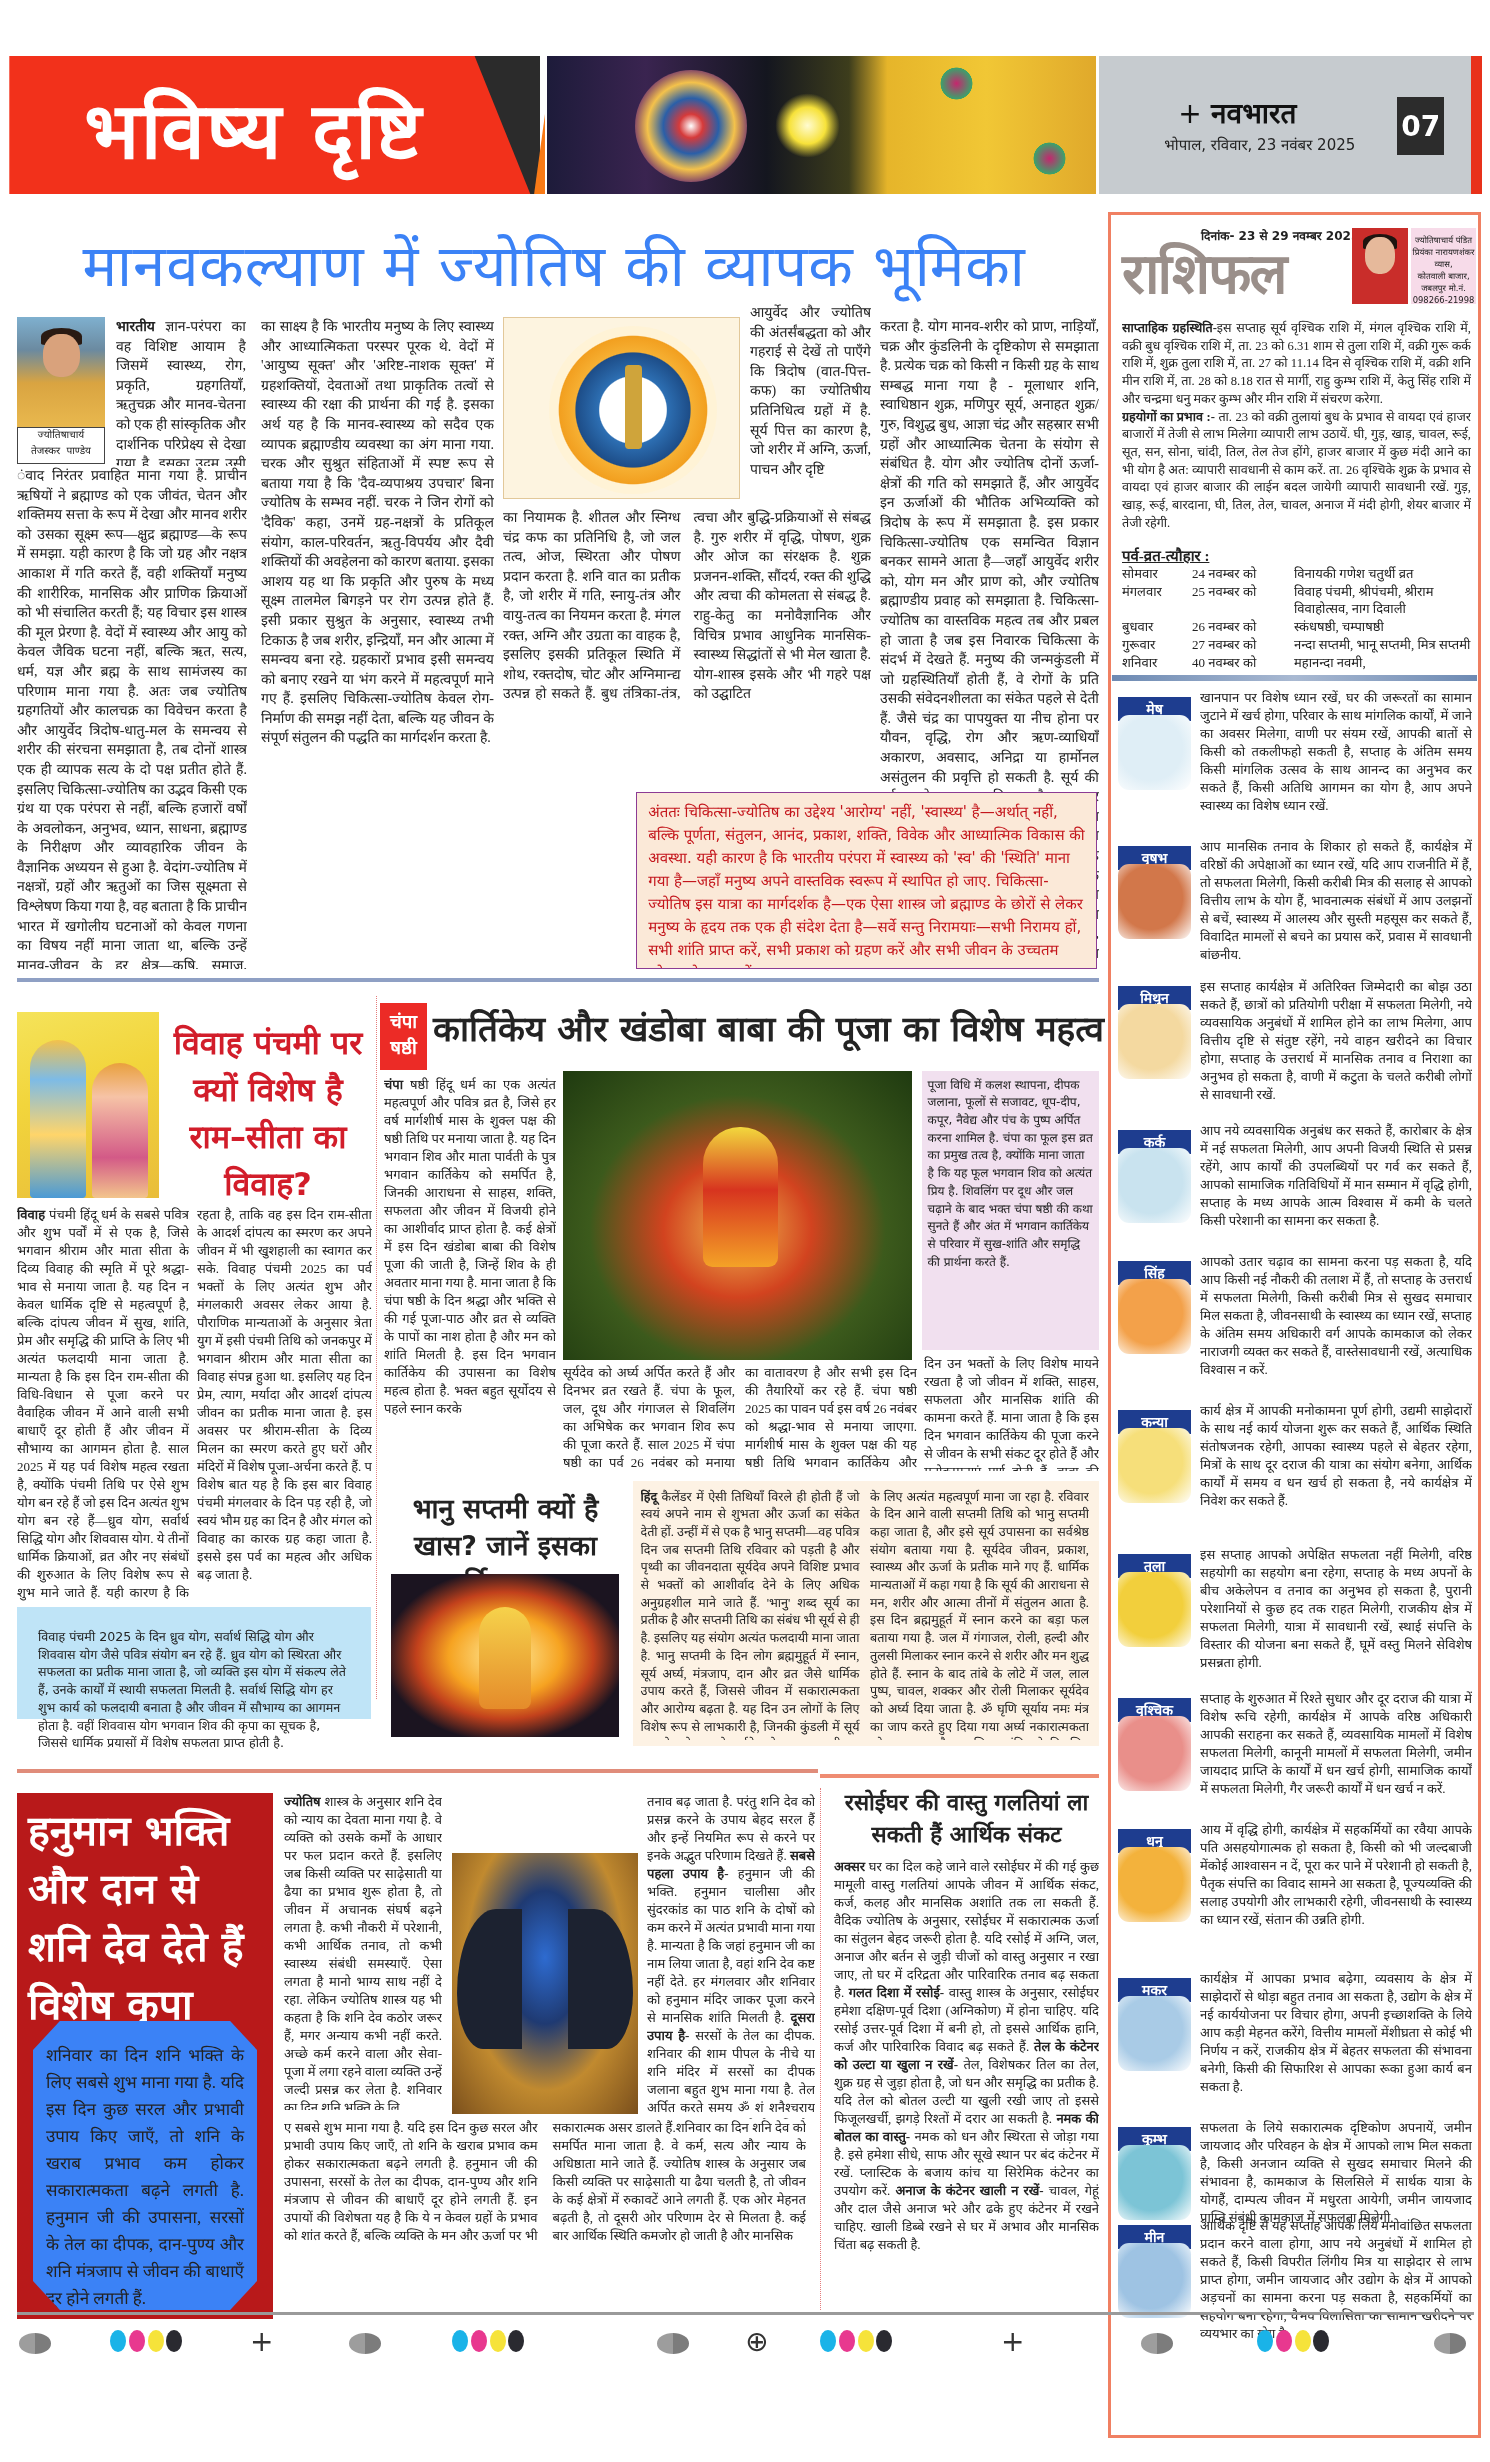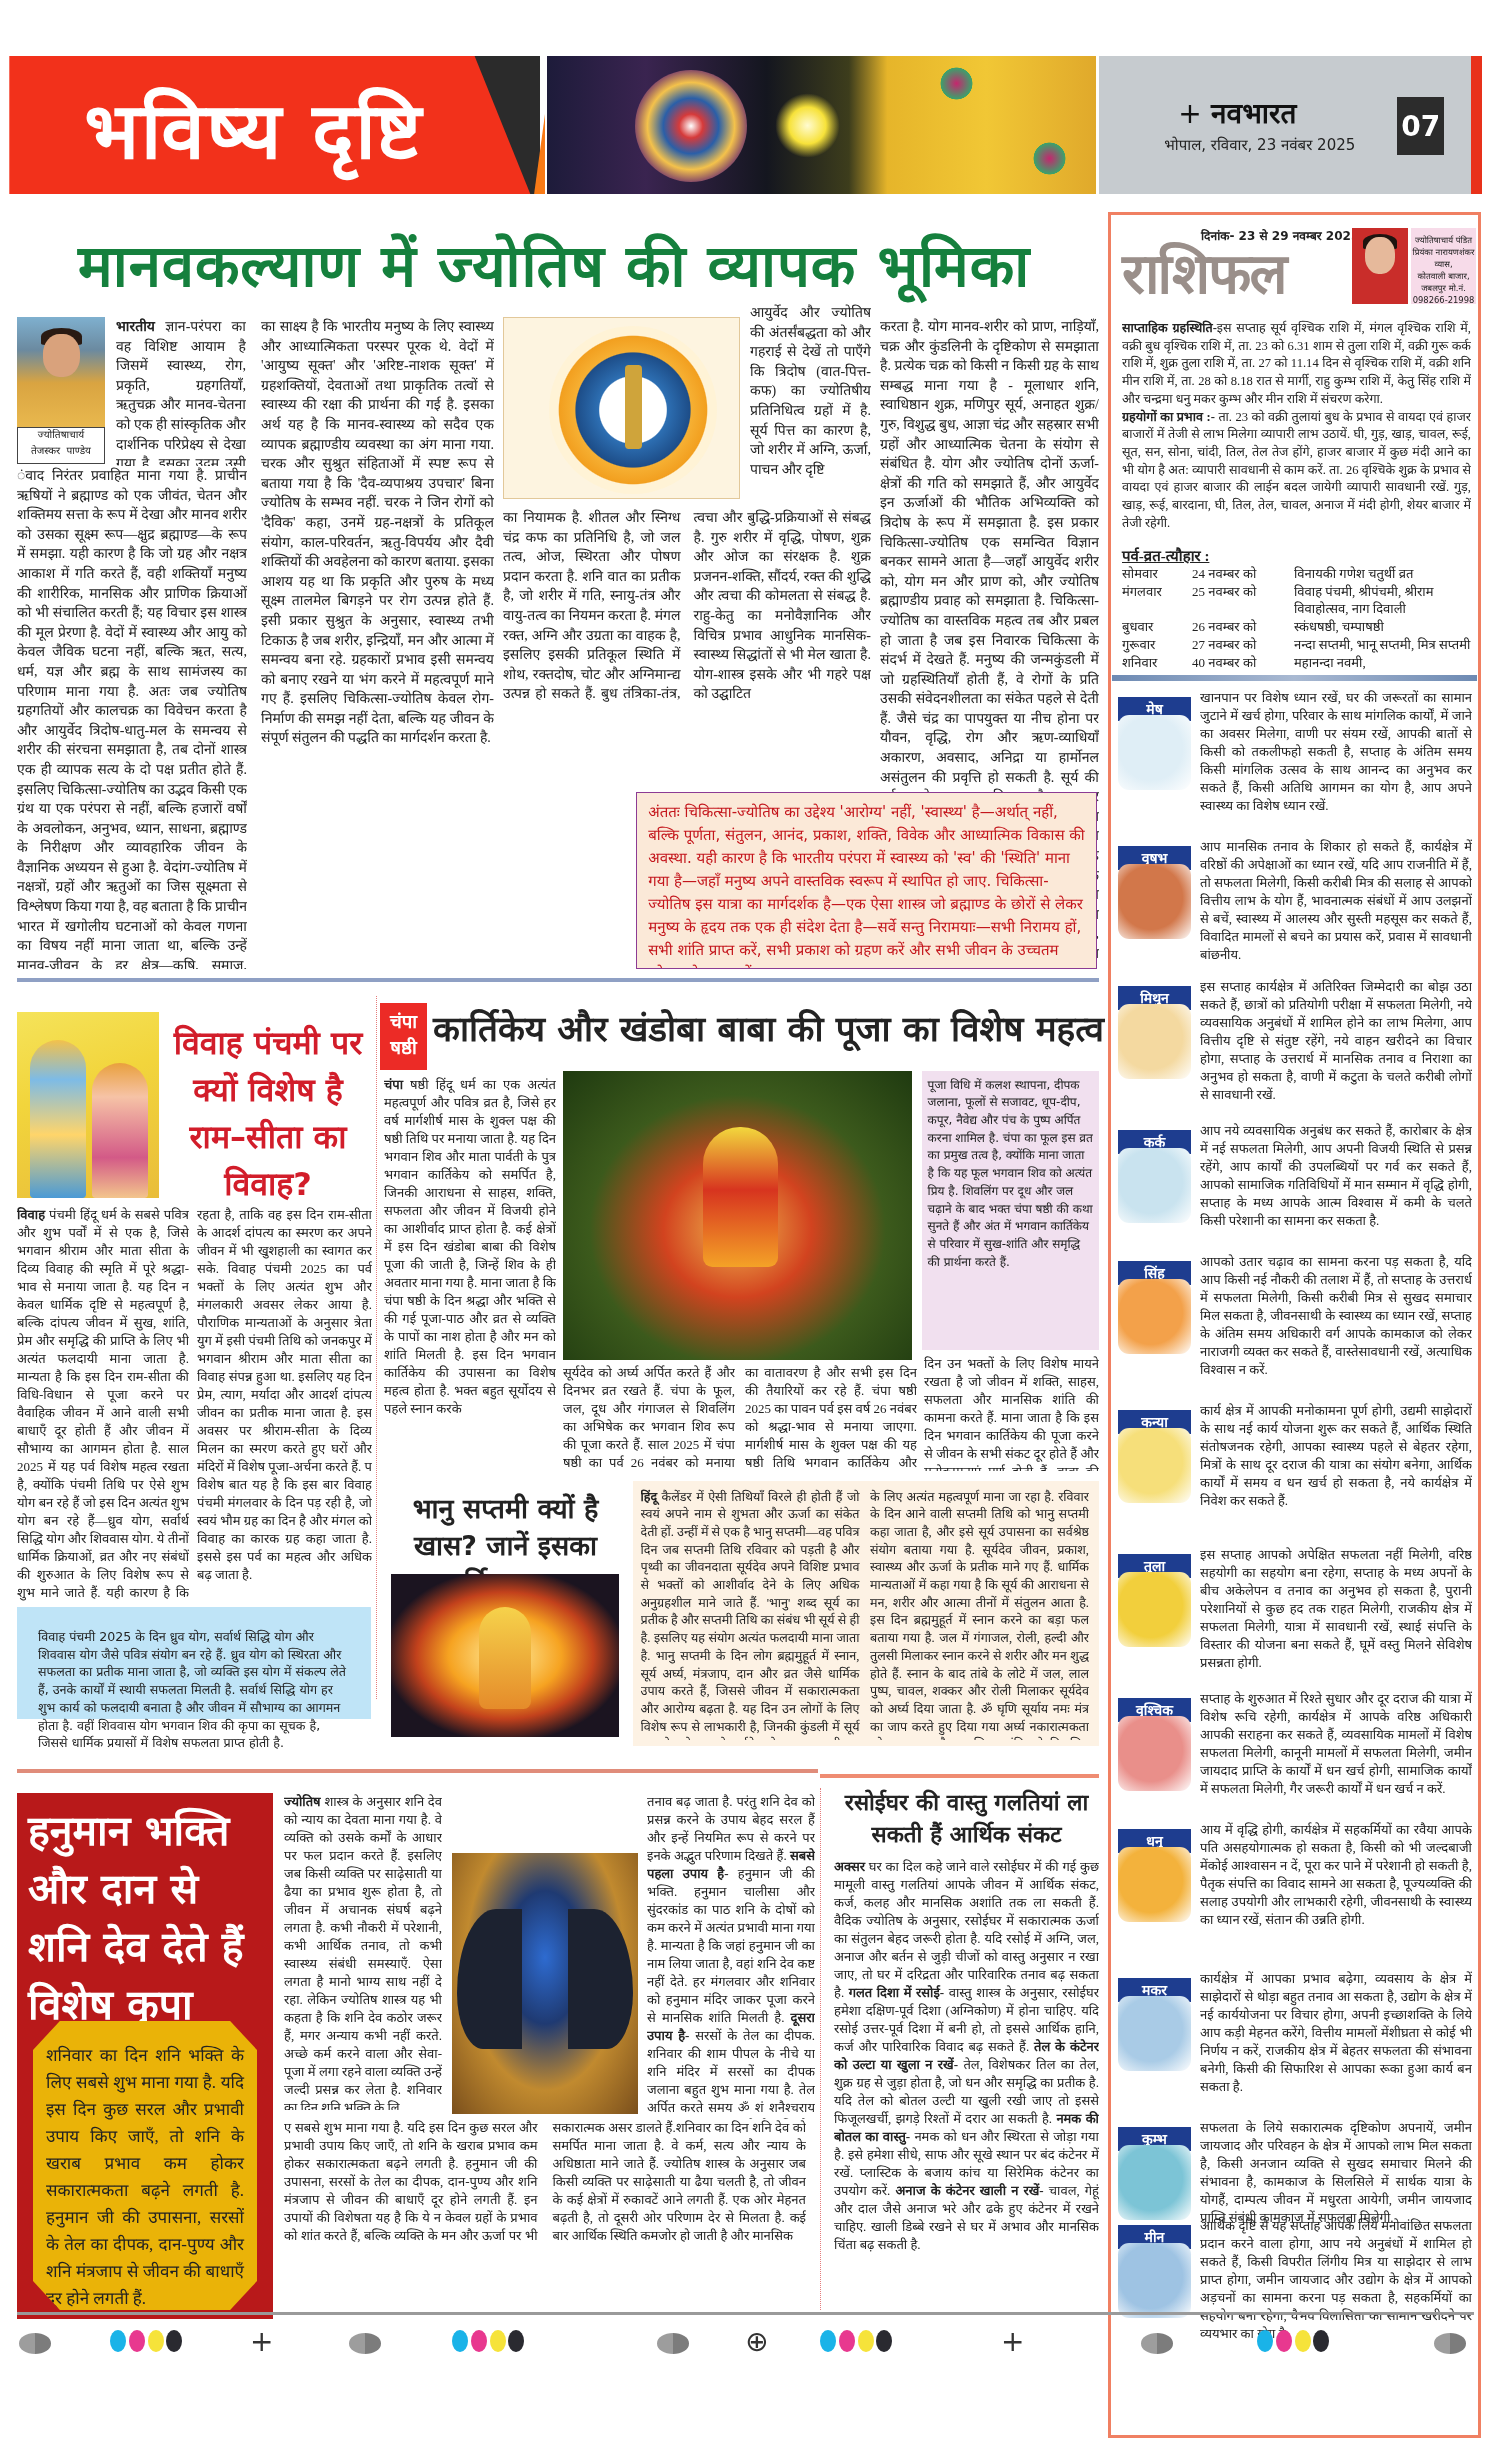--- a/index.html
+++ b/index.html
@@ -15,21 +15,21 @@
 #mh-title{left:75px;top:18.6px;font-family:"DejaVu Sans",sans-serif;font-weight:bold;font-size:78px;color:#fff;letter-spacing:1.9px}
 #mh-art{left:538px;top:0;width:549px;height:138px;background:linear-gradient(90deg,#1d1b3a 0,#3a2450 18%,#14161f 40%,#3d3d1c 55%,#e6b52a 62%,#f1c735 80%,#e0a92b 100%)}
 .art-disc{border-radius:50%;position:absolute}
 #mh-grey{left:1090px;top:0;width:373px;height:138px;background:#c6cbcf}
 #mh-redbar{left:1462px;top:0;width:11.2px;height:138px;background:#e8311a}
 #brand{left:1169px;top:37px;font-weight:bold;font-size:28px;color:#111}
 #brand .plus{font-weight:normal;margin-right:9.3px}
 #dateline{left:1155px;top:78px;font-size:15px;color:#222}
 #pageno{left:1388px;top:41px;width:47px;height:58px;background:#2c2c2c;color:#fff;font-weight:bold;font-size:28px;display:flex;align-items:center;justify-content:center}
 
-#headline{left:18.6px;top:224px;width:1071px;text-align:center;font-family:"DejaVu Sans",sans-serif;font-weight:bold;font-size:58px;color:#15803d;letter-spacing:0.9px}
+#headline{left:18.6px;top:224px;width:1071px;text-align:center;font-family:"DejaVu Sans",sans-serif;font-weight:normal;font-size:58px;color:#3b82f6;letter-spacing:0.9px}
 
 #author-photo{left:17px;top:317px;width:88px;height:110px;background:linear-gradient(#7fb0cf 0,#6b8aa0 30%,#d9a441 60%,#e9b84e 100%)}
 #author-photo .face{position:absolute;left:26px;top:17px;width:37px;height:43px;border-radius:45%;background:#d9a27c}
 #author-photo .hair{position:absolute;left:24px;top:11.2px;width:41px;height:17px;border-radius:50% 50% 10% 10%;background:#2a1a12}
 #author-cap{left:17px;top:427px;width:88px;height:37px;border:0.9px solid #444;background:#fff;font-size:10.2px;line-height:16px;text-align:center;font-family:Liberation Mono, monospace}
 .col{position:absolute}
 
 #wheel{left:503px;top:317px;width:237px;height:182px;background:#fdf4e0;border:0.9px solid #e2c89a}
 #wheel .ring{position:absolute;left:45px;top:7.5px;width:168px;height:168px;border-radius:50%;background:radial-gradient(circle,#ffffff 0,#ffffff 28%,#2d6fb3 29%,#1d4d88 48%,#f6b033 49%,#f29f1f 62%,#fff3d6 63%)}
 #wheel .sym{position:absolute;left:121px;top:47px;width:17px;height:84px;background:#cfa43b;border-radius:3.7px}
@@ -69,21 +69,21 @@
 .dotted-v{position:absolute;width:0;border-left:1.9px dotted #e57b7b}
 #bhanu-head{left:380px;top:1490px;width:251px;font-family:"DejaVu Sans",sans-serif;font-weight:bold;font-size:27px;line-height:37px;color:#232323;text-align:center}
 #surya-img{left:391px;top:1574px;width:228px;height:163px;background:radial-gradient(ellipse at 50% 50%,#fff0a3 0,#f6a321 35%,#c2411c 55%,#1b1420 75%)}
 #surya-img .idol{position:absolute;left:88px;top:33px;width:52px;height:102px;border-radius:26px 26px 7.5px 7.5px;background:linear-gradient(#f6d24b,#e58b2a)}
 #bhanu-box{left:633px;top:1481px;width:466px;height:265px;background:#fdf2e4}
 #bhanu-box .txt{font-size:12.6px;line-height:17.7px}
 #rasoi-sep{left:820px;top:1774px;width:279px;height:3.7px;background:#ef8c72}
 
 #hanuman-box{left:17px;top:1793px;width:256px;height:368px;background:#b8191a}
 #hanuman-head{left:28px;top:1802px;width:237px;font-family:"DejaVu Sans",sans-serif;font-weight:bold;font-size:41px;line-height:58px;color:#fff}
-#hanuman-inset{left:33px;top:2021px;width:224px;height:289px;background:#eab308;clip-path:polygon(12% 0,88% 0,100% 10%,100% 90%,88% 100%,12% 100%,0 90%,0 10%);padding:20.5px 13px;font-family:"Liberation Serif",serif;font-size:17px;line-height:27px;text-align:justify}
+#hanuman-inset{left:33px;top:2021px;width:224px;height:289px;background:#3b82f6;clip-path:polygon(12% 0,88% 0,100% 10%,100% 90%,88% 100%,12% 100%,0 90%,0 10%);padding:20.5px 13px;font-family:"Liberation Serif",serif;font-size:17px;line-height:27px;text-align:justify}
 #hanuman-box2{left:17px;top:2161px;width:256px;height:158px;background:#b8191a}
 #shani-big{left:261px;top:1863px;width:140px;height:233px;background:radial-gradient(ellipse at 50% 40%,#2e6bd0 0,#1f3a72 30%,#c18a2f 60%,#7a4f1c 100%)}
 #shani-big .wing{position:absolute;top:56px;width:65px;height:140px;background:#1c2230}
 #footer-line{left:17px;top:2312px;width:1457px;height:2.8px;background:#9a9a9a}
 .reg{position:absolute;top:2333px;width:32px;height:20.5px;border-radius:50%;background:linear-gradient(90deg,#9d9d9d 50%,#7c7c7c 50%)}
 .cmyk{position:absolute;top:2330px;display:flex;gap:2.8px}
 .cmyk span{width:16px;height:22.4px;border-radius:50%;display:block}
 .cross{position:absolute;top:2328px;font-size:28px;color:#333;line-height:28px}
 </style>
 </head>

